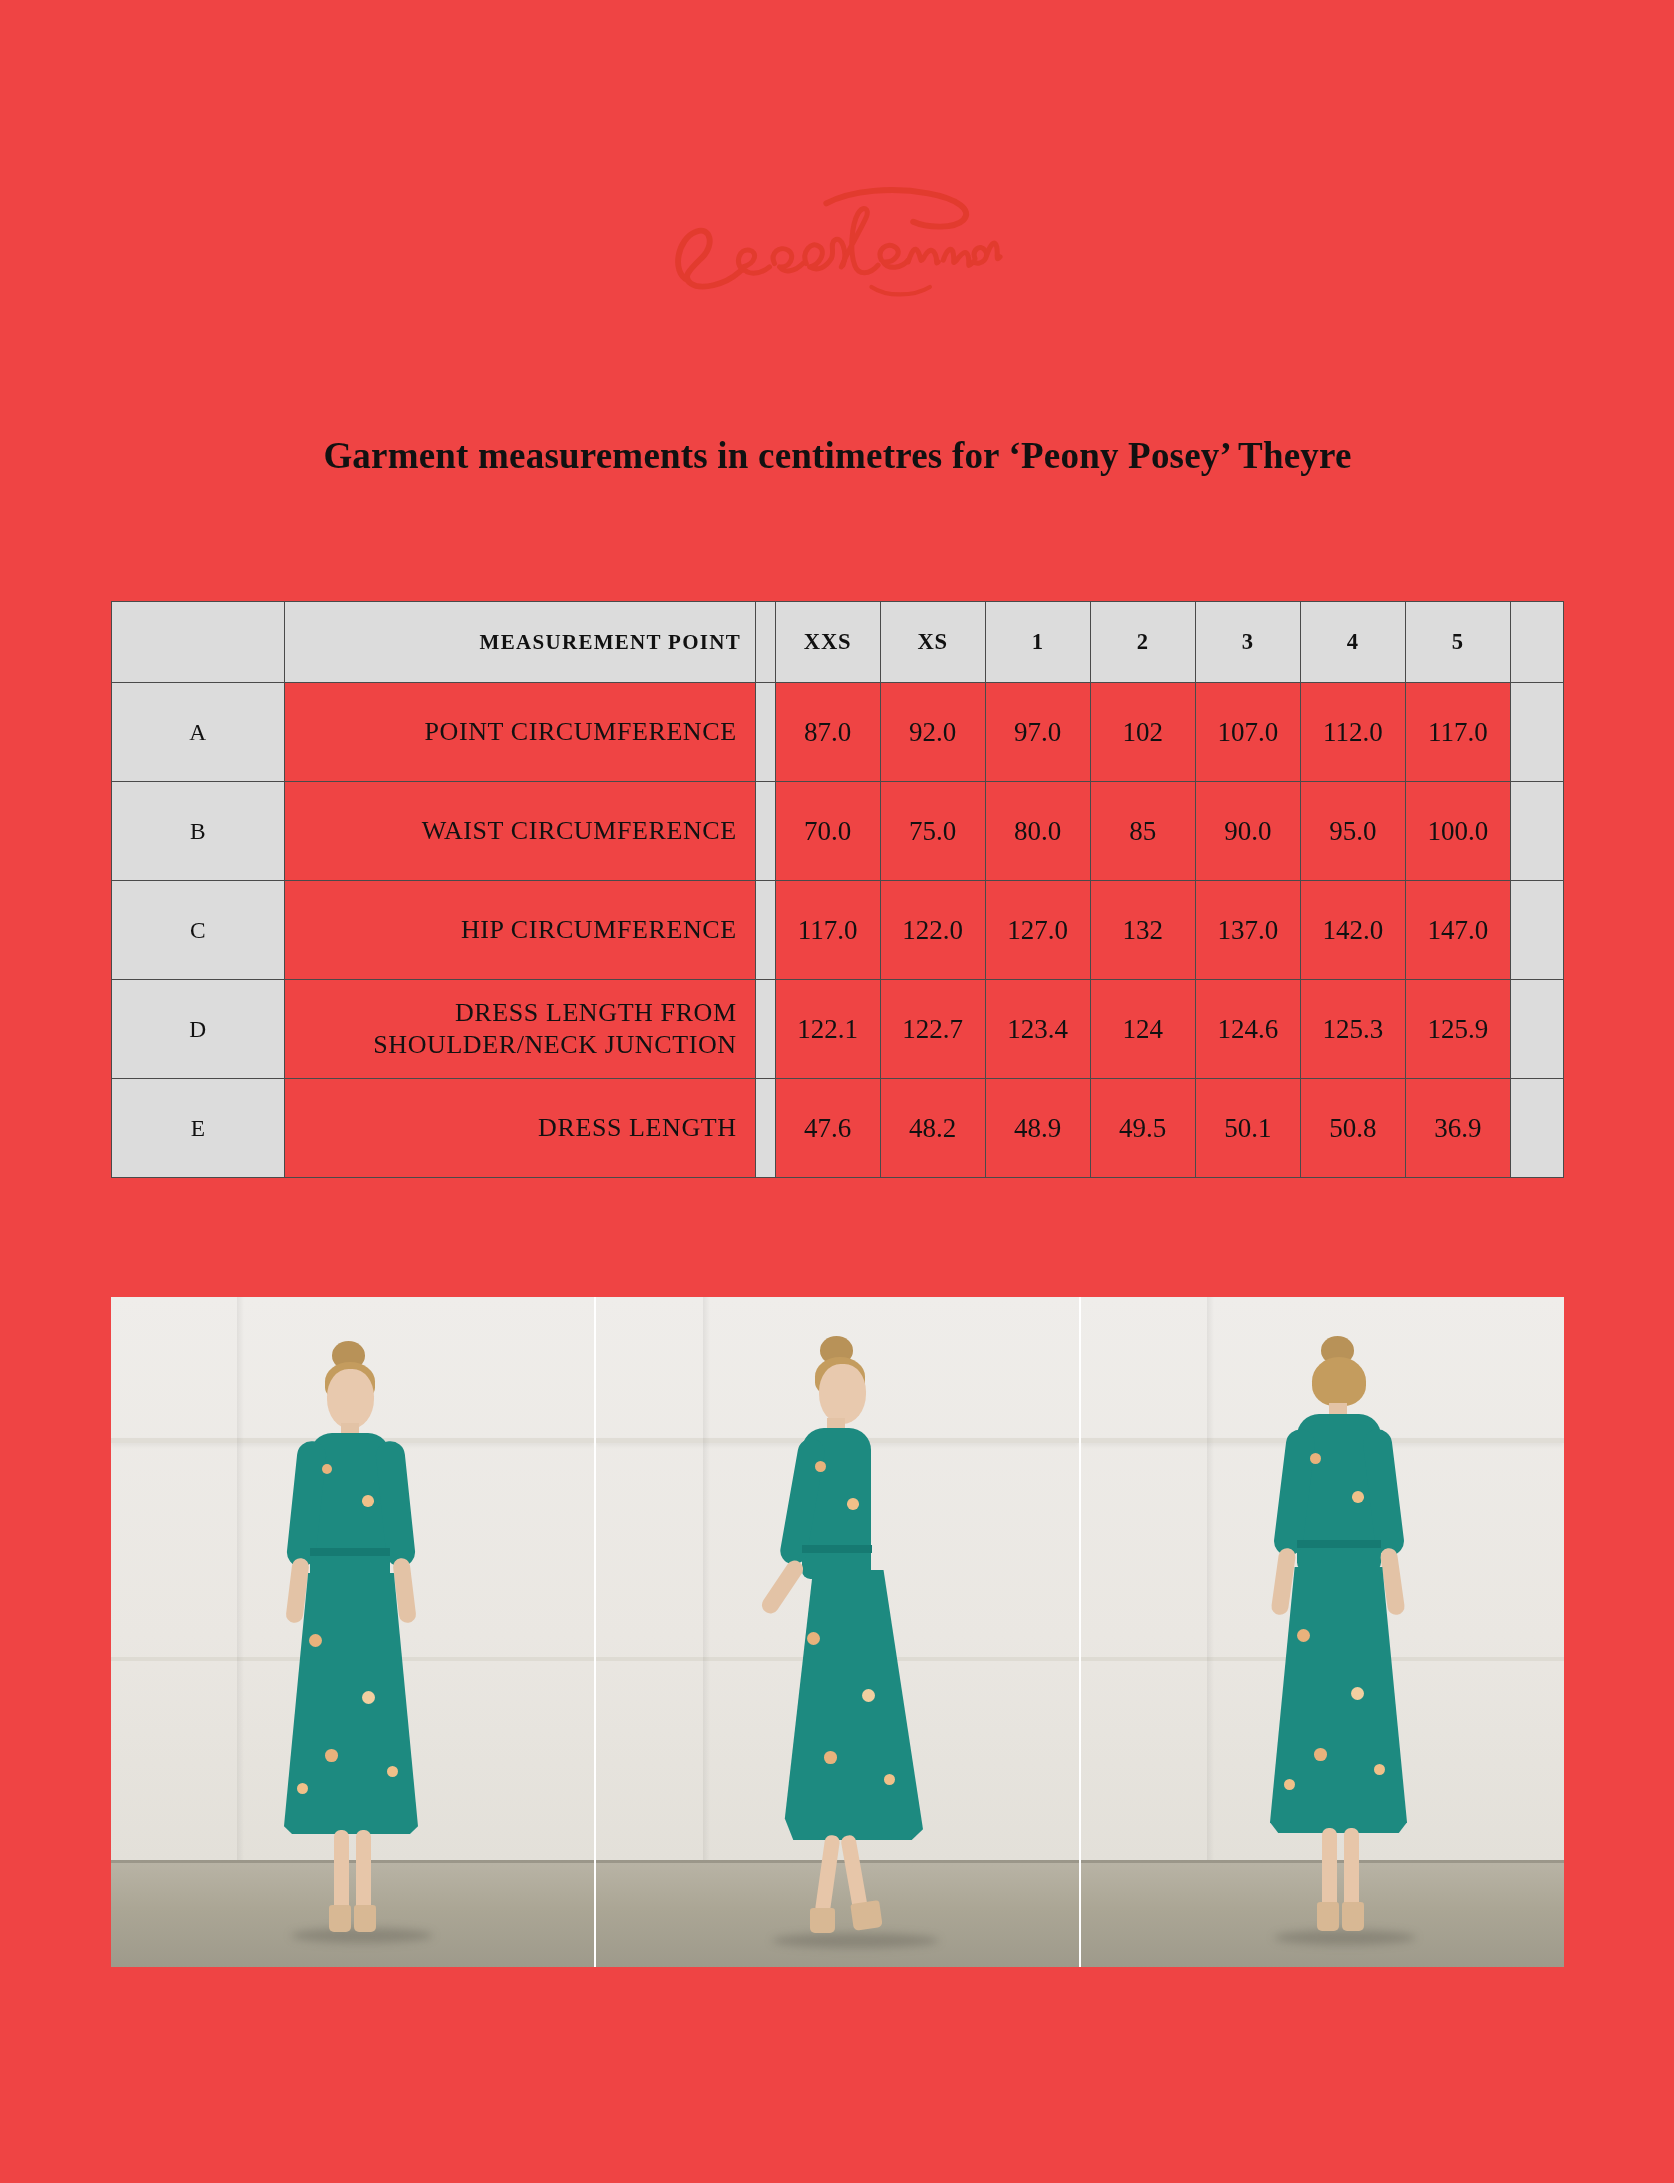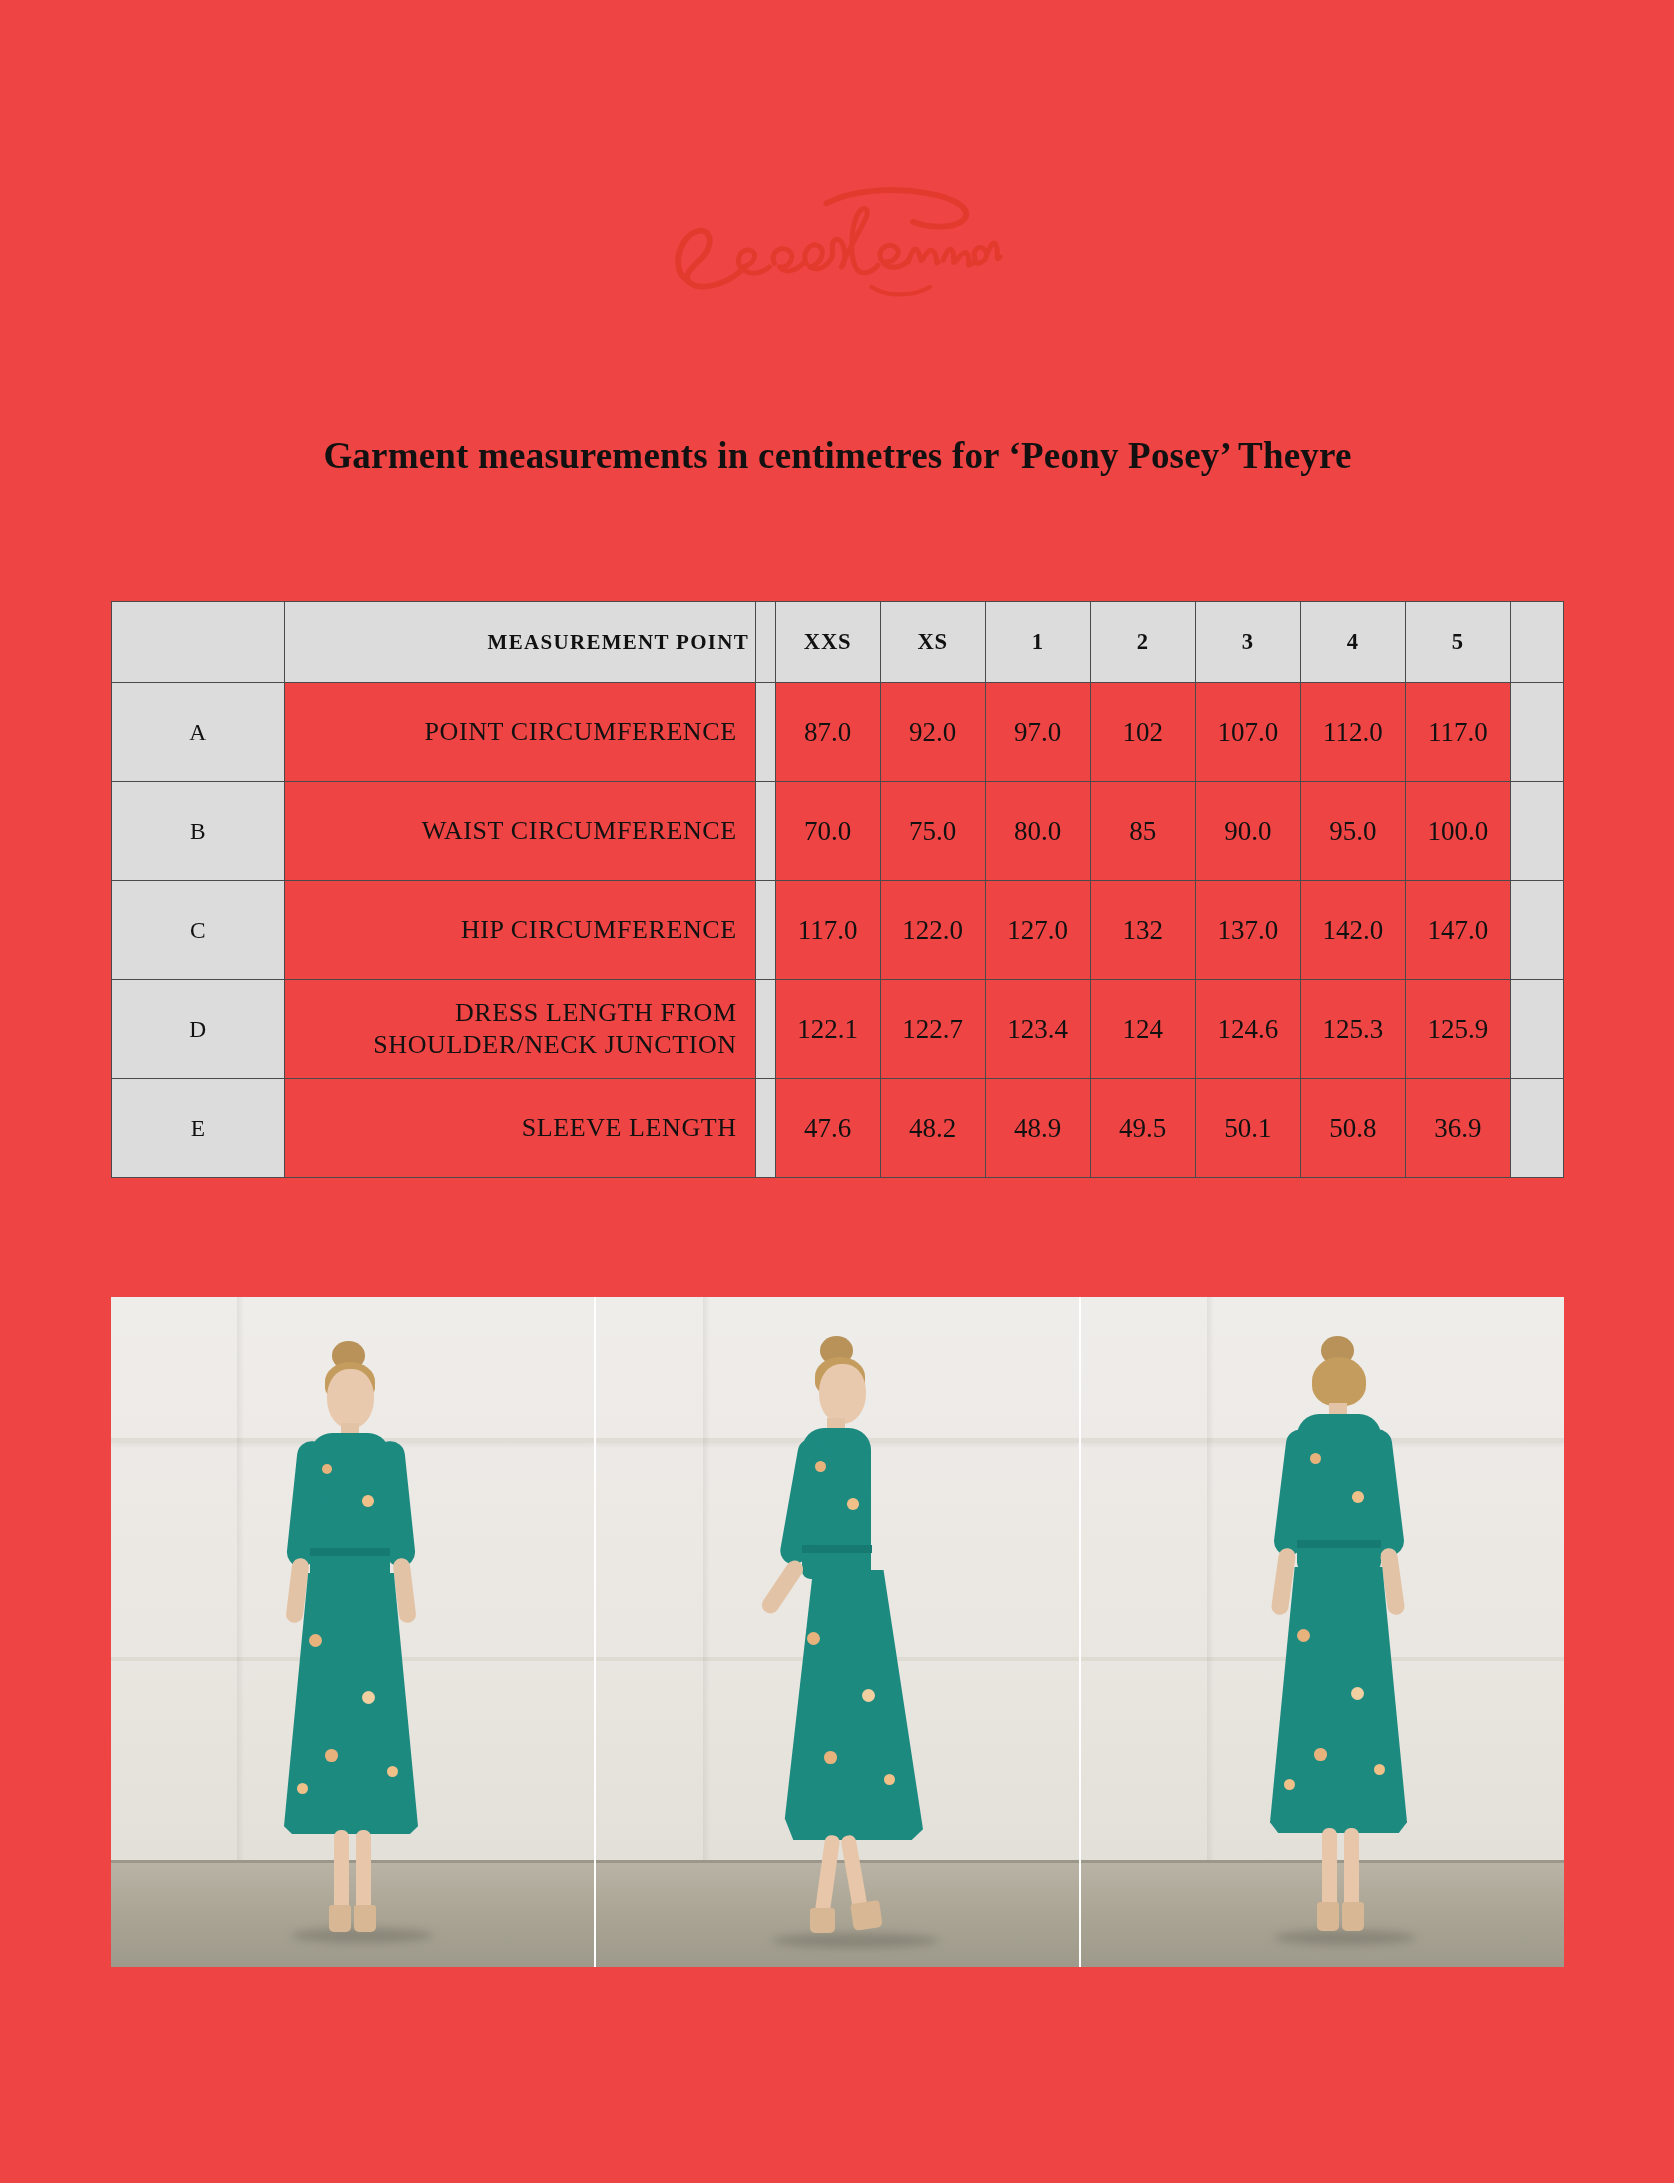--- a/index.html
+++ b/index.html
@@ -90,21 +90,21 @@
     font-weight: bold;
     letter-spacing: 0.8px;
   }
   thead td.gap-cell, tbody td.gap-cell {
     background: #dcdcdc;
     border-left: 0.8px solid #4a4a4a;
     border-right: 0.8px solid #4a4a4a;
   }
   thead td.point-head {
     text-align: right;
-    padding-right: 6px;
+    padding-right: 14px;
   }
 
   tbody tr { height: 99px; }
   tbody td.letter-cell {
     background: #dcdcdc;
     font-size: 23.4px;
     letter-spacing: 0.4px;
   }
   tbody td.point-cell {
     font-size: 26px;
@@ -321,21 +321,21 @@
           <td class="value-cell">122.7</td>
           <td class="value-cell">123.4</td>
           <td class="value-cell">124</td>
           <td class="value-cell">124.6</td>
           <td class="value-cell">125.3</td>
           <td class="value-cell">125.9</td>
           <td class="tail-cell"></td>
         </tr>
         <tr>
           <td class="letter-cell">E</td>
-          <td class="point-cell">SLEEVE LENGTH</td>
+          <td class="point-cell">DRESS LENGTH</td>
           <td class="gap-cell"></td>
           <td class="value-cell">47.6</td>
           <td class="value-cell">48.2</td>
           <td class="value-cell">48.9</td>
           <td class="value-cell">49.5</td>
           <td class="value-cell">50.1</td>
           <td class="value-cell">50.8</td>
           <td class="value-cell">36.9</td>
           <td class="tail-cell"></td>
         </tr>

